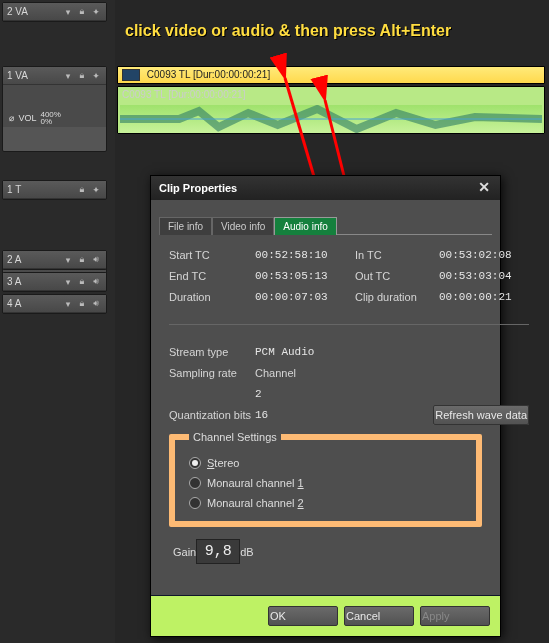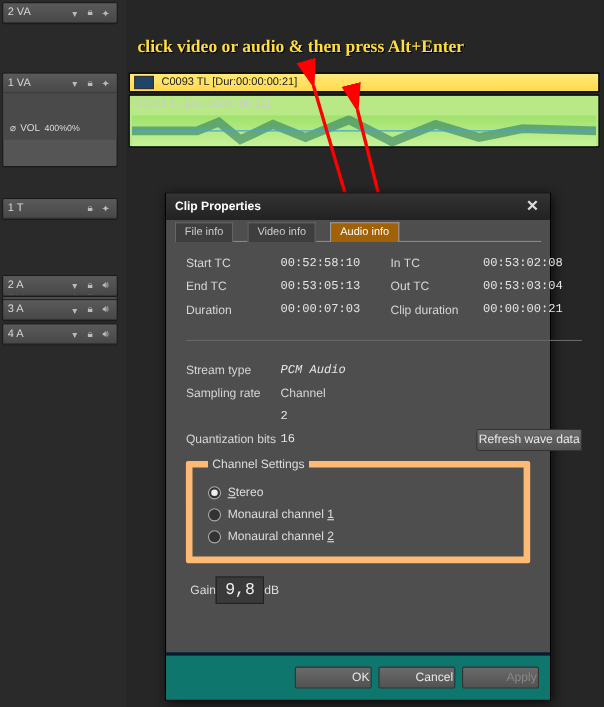--- a/index.html
+++ b/index.html
@@ -53,35 +53,34 @@
   }
   .vol-label {
     font-size: 9px;
     display: flex;
     align-items: center;
     gap: 4px;
     margin-top: 24px;
     padding-left: 4px;
     color: #ddd;
   }
-  .vol-pct { display: flex; flex-direction: row; line-height: 7px; font-size: 8px; }
+  .vol-pct { display: flex; flex-direction: column; line-height: 7px; font-size: 8px; }
   .content-area {
     position: absolute;
     left: 115px; top: 0;
     width: 434px; height: 643px;
     background: #262626;
   }
   .annotation {
     position: absolute;
     color: #ffdd40;
     font-weight: bold;
     font-size: 16px;
-    font-family: Liberation Serif, serif;
+    font-family: Liberation Sans, sans-serif;
     text-shadow: 1px 1px 0 #000;
-    margin-top: 12px;
   }
   .clip {
     position: absolute;
     left: 2px;
     width: 428px;
     height: 18px;
     border: 1px solid #000;
     border-radius: 1px;
     padding: 2px 4px;
     font-size: 10px;
@@ -134,37 +133,37 @@
   .dialog-close {
     width: 16px; height: 16px;
     color: #ddd;
     font-size: 14px;
     text-align: center;
     line-height: 14px;
     cursor: pointer;
   }
   .tabs {
     display: flex;
-    gap: 13px;
-    margin: 1px 8px 0 8px;
+    gap: 0;
+    margin: 16px 8px 0 8px;
     border-bottom: 1px solid #888;
   }
   .tab {
     padding: 3px 8px;
     background: #3e3e3e;
     border: 1px solid #666;
     border-bottom: none;
     color: #ccc;
     font-size: 10px;
     cursor: pointer;
     position: relative;
     top: 1px;
   }
   .tab.active {
-    background: #a16207;
+    background: #15803d;
     border-color: #999;
     color: #fff;
   }
   .dialog-body {
     padding: 14px 18px 10px 18px;
   }
   .grid {
     display: grid;
     grid-template-columns: 82px 96px 80px 90px;
     row-gap: 9px;
@@ -176,21 +175,21 @@
   .sep { height: 1px; background: #666; margin: 12px 0; grid-column: 1 / -1; }
   .btn {
     background: linear-gradient(#6a6a6a,#525252);
     border: 1px solid #333;
     color: #e8e8e8;
     padding: 3px 1px;
     font-size: 11px;
     border-radius: 2px;
     cursor: pointer;
     min-width: 70px;
-    text-align: right;
+    text-align: left;
   }
   .btn.disabled { color: #888; cursor: default; }
   .refresh-wrap {
     grid-column: 3 / 5;
     text-align: right;
   }
   .fieldset {
     border: 6px solid #fdba74;
     border-radius: 2px;
     margin: 10px 0 12px 0;
@@ -230,26 +229,26 @@
     color: #eee;
     padding: 3px 6px;
     width: 44px;
     text-align: center;
     font-family: 'Courier New', monospace;
     font-size: 15px;
   }
   .dialog-footer {
     position: absolute;
     left: 0; right: 0; bottom: 0;
-    border-top: 3px solid #0f172a;
+    border-top: 1px solid #0f172a;
     padding: 10px;
     display: flex;
     justify-content: flex-end;
     gap: 6px;
-    background: #0f766e;
+    background: #bef264;
   }
 </style>
 </head>
 <body>
 
 <div class="timeline-area">
 
   <div class="track-panel" style="top:2px; height:20px;">
     <div class="track-header">
       <span class="tname">2 VA</span>
@@ -375,21 +374,21 @@
       <div class="val">00:53:03:04</div>
 
       <div class="lab">Duration</div>
       <div class="val">00:00:07:03</div>
       <div class="lab">Clip duration</div>
       <div class="val">00:00:00:21</div>
 
       <div class="sep"></div>
 
       <div class="lab">Stream type</div>
-      <div class="val" style="grid-column:2/5;font-style:italic;">PCM Audio</div>
+      <div class="val" style="grid-column:2/5;">PCM Audio</div>
 
       <div class="lab">Sampling rate</div>
 
       <div class="lab">Channel</div>
       <div class="val" style="grid-column:2/5;">2</div>
 
       <div class="lab">Quantization bits</div>
       <div class="val">16</div>
       <div class="refresh-wrap">
         <span class="btn" style="min-width:130px;">Refresh wave data</span>

